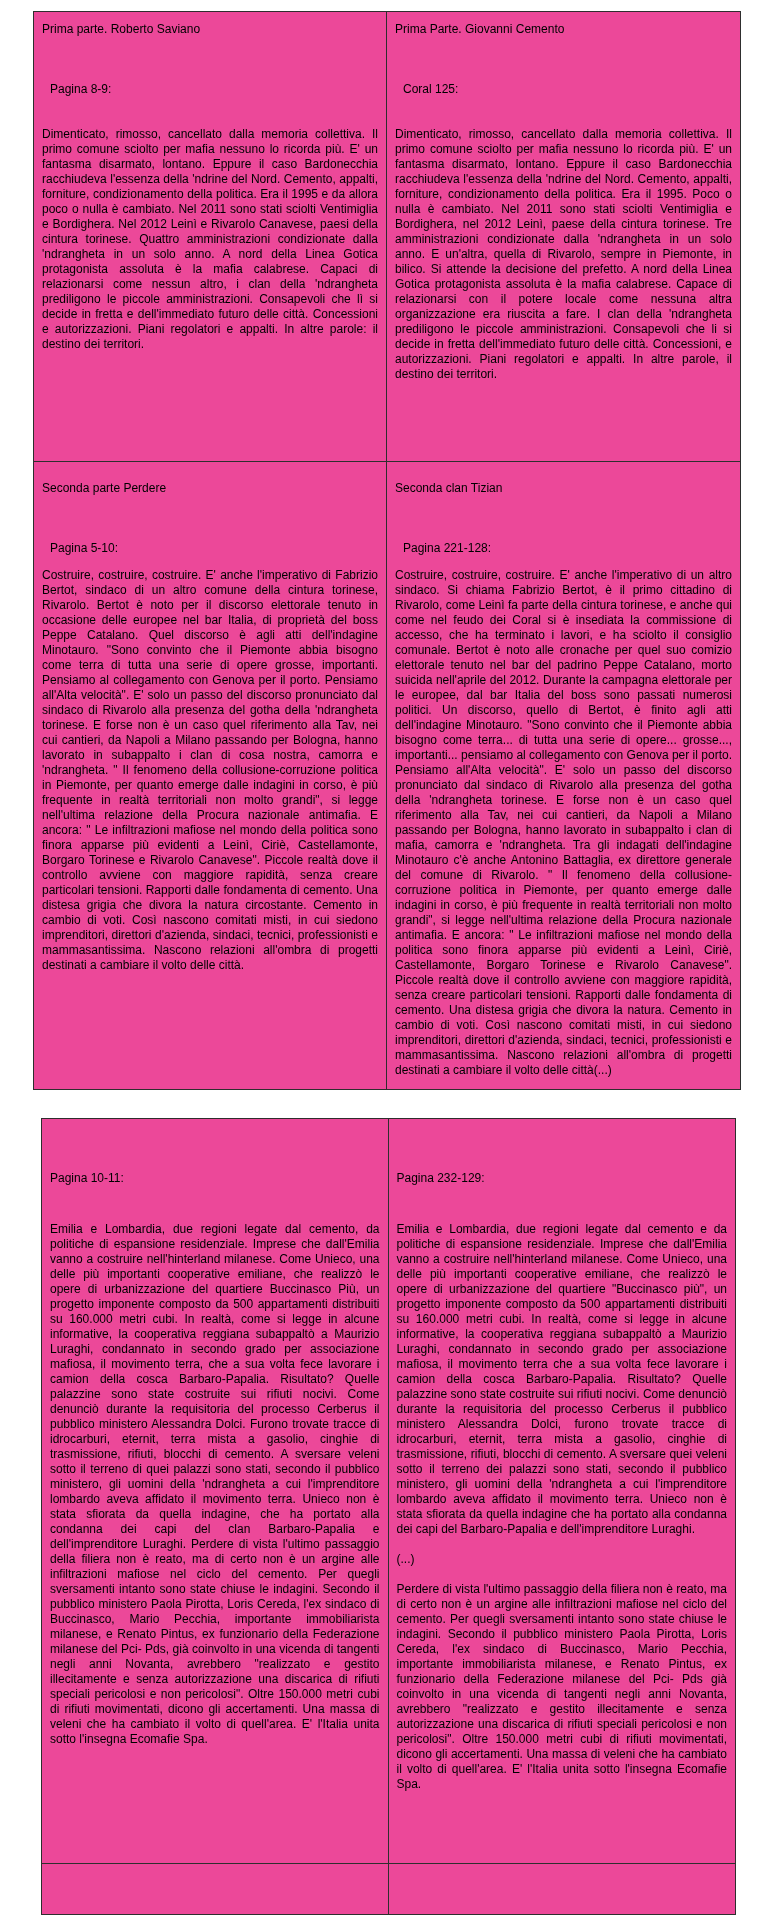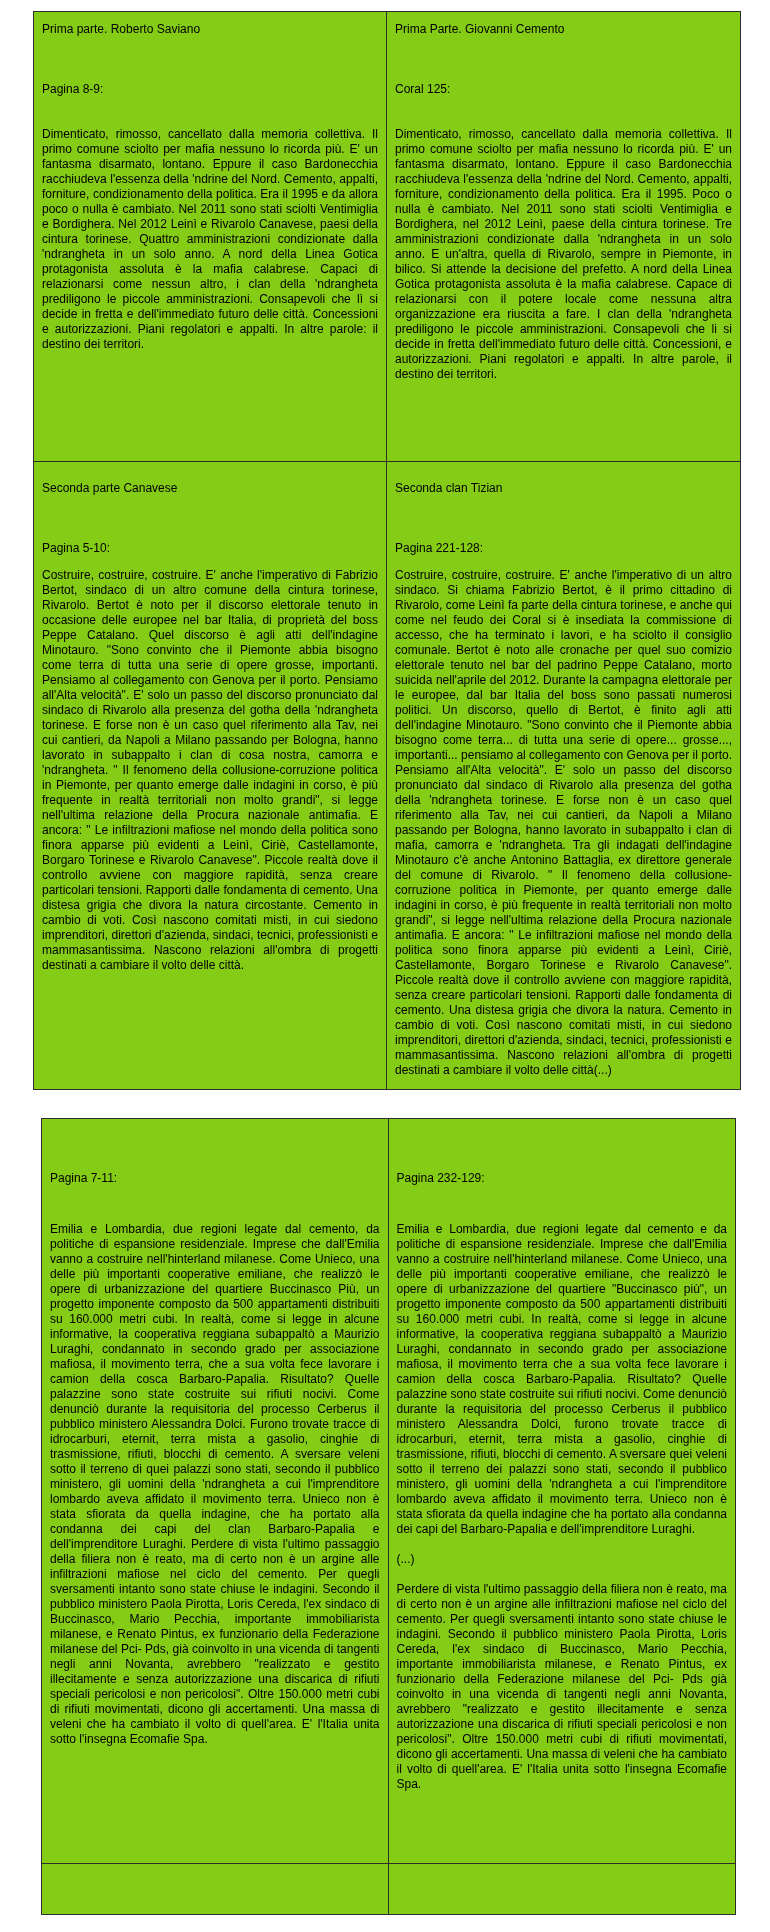--- a/index.html
+++ b/index.html
@@ -11,21 +11,21 @@
     font-family: "Liberation Sans", sans-serif;
     color: #000000;
     -webkit-font-smoothing: antialiased;
   }
   .doc-table {
     position: absolute;
     display: grid;
     grid-template-columns: 1fr 1fr;
     border: 1px solid #2e2e2e;
     box-sizing: border-box;
-    background: #84cc16;
+    background: #ec4899;
   }
   #table1 {
     left: 33px; top: 11px;
     width: 708px; height: 1079px;
     grid-template-rows: 450px 1fr;
   }
   #table2 {
     left: 41px; top: 1118px;
     width: 695px; height: 797px;
     grid-template-rows: 1fr 50px;
@@ -33,21 +33,21 @@
   .cell {
     box-sizing: border-box;
     padding: 10px 8px 8px 8px;
     overflow: hidden;
     font-size: 12px;
     line-height: 15px;
   }
   .cell.col-0 { border-right: 1px solid #2e2e2e; }
   .cell.row-top { border-bottom: 1px solid #2e2e2e; }
   .part-label { margin: 0 0 45px 0; }
-  .page-label { margin: 0 0 30px 0; }
+  .page-label { margin: 0 0 30px 8px; }
   .row-second .part-label { margin-top: 9px; }
   .row-second .page-label { margin-bottom: 12px; }
   #table2 .page-label { margin: 42px 0 36px 0; }
   .body-text {
     text-align: justify;
     white-space: pre-line;
   }
 </style>
 </head>
 <body>
@@ -60,37 +60,37 @@
     <div class="body-text">Dimenticato, rimosso, cancellato dalla memoria collettiva. Il primo comune sciolto per mafia nessuno lo ricorda più. E' un fantasma disarmato, lontano. Eppure il caso Bardonecchia racchiudeva l'essenza della 'ndrine del Nord. Cemento, appalti, forniture, condizionamento della politica. Era il 1995 e da allora poco o nulla è cambiato. Nel 2011 sono stati sciolti Ventimiglia e Bordighera. Nel 2012 Leinì e Rivarolo Canavese, paesi della cintura torinese. Quattro amministrazioni condizionate dalla 'ndrangheta in un solo anno. A nord della Linea Gotica protagonista assoluta è la mafia calabrese. Capaci di relazionarsi come nessun altro, i clan della 'ndrangheta prediligono le piccole amministrazioni. Consapevoli che lì si decide in fretta e dell'immediato futuro delle città. Concessioni e autorizzazioni. Piani regolatori e appalti. In altre parole: il destino dei territori.</div>
   </div>
 
   <div class="cell row-top">
     <div class="part-label">Prima Parte. Giovanni Cemento</div>
     <div class="page-label">Coral 125:</div>
     <div class="body-text">Dimenticato, rimosso, cancellato dalla memoria collettiva. Il primo comune sciolto per mafia nessuno lo ricorda più. E' un fantasma disarmato, lontano. Eppure il caso Bardonecchia racchiudeva l'essenza della 'ndrine del Nord. Cemento, appalti, forniture, condizionamento della politica. Era il 1995. Poco o nulla è cambiato. Nel 2011 sono stati sciolti Ventimiglia e Bordighera, nel 2012 Leinì, paese della cintura torinese. Tre amministrazioni condizionate dalla 'ndrangheta in un solo anno. E un'altra, quella di Rivarolo, sempre in Piemonte, in bilico. Si attende la decisione del prefetto. A nord della Linea Gotica protagonista assoluta è la mafia calabrese. Capace di relazionarsi con il potere locale come nessuna altra organizzazione era riuscita a fare. I clan della 'ndrangheta prediligono le piccole amministrazioni. Consapevoli che li si decide in fretta dell'immediato futuro delle città. Concessioni, e autorizzazioni. Piani regolatori e appalti. In altre parole, il destino dei territori.</div>
   </div>
 
   <div class="cell col-0 row-second">
-    <div class="part-label">Seconda parte Canavese</div>
+    <div class="part-label">Seconda parte Perdere</div>
     <div class="page-label">Pagina 5-10:</div>
     <div class="body-text">Costruire, costruire, costruire. E' anche l'imperativo di Fabrizio Bertot, sindaco di un altro comune della cintura torinese, Rivarolo. Bertot è noto per il discorso elettorale tenuto in occasione delle europee nel bar Italia, di proprietà del boss Peppe Catalano. Quel discorso è agli atti dell'indagine Minotauro. "Sono convinto che il Piemonte abbia bisogno come terra di tutta una serie di opere grosse, importanti. Pensiamo al collegamento con Genova per il porto. Pensiamo all'Alta velocità". E' solo un passo del discorso pronunciato dal sindaco di Rivarolo alla presenza del gotha della 'ndrangheta torinese. E forse non è un caso quel riferimento alla Tav, nei cui cantieri, da Napoli a Milano passando per Bologna, hanno lavorato in subappalto i clan di cosa nostra, camorra e 'ndrangheta. " Il fenomeno della collusione-corruzione politica in Piemonte, per quanto emerge dalle indagini in corso, è più frequente in realtà territoriali non molto grandi", si legge nell'ultima relazione della Procura nazionale antimafia. E ancora: " Le infiltrazioni mafiose nel mondo della politica sono finora apparse più evidenti a Leinì, Ciriè, Castellamonte, Borgaro Torinese e Rivarolo Canavese". Piccole realtà dove il controllo avviene con maggiore rapidità, senza creare particolari tensioni. Rapporti dalle fondamenta di cemento. Una distesa grigia che divora la natura circostante. Cemento in cambio di voti. Così nascono comitati misti, in cui siedono imprenditori, direttori d'azienda, sindaci, tecnici, professionisti e mammasantissima. Nascono relazioni all'ombra di progetti destinati a cambiare il volto delle città.</div>
   </div>
 
   <div class="cell row-second">
     <div class="part-label">Seconda clan Tizian</div>
     <div class="page-label">Pagina 221-128:</div>
     <div class="body-text">Costruire, costruire, costruire. E' anche l'imperativo di un altro sindaco. Si chiama Fabrizio Bertot, è il primo cittadino di Rivarolo, come Leinì fa parte della cintura torinese, e anche qui come nel feudo dei Coral si è insediata la commissione di accesso, che ha terminato i lavori, e ha sciolto il consiglio comunale. Bertot è noto alle cronache per quel suo comizio elettorale tenuto nel bar del padrino Peppe Catalano, morto suicida nell'aprile del 2012. Durante la campagna elettorale per le europee, dal bar Italia del boss sono passati numerosi politici. Un discorso, quello di Bertot, è finito agli atti dell'indagine Minotauro. "Sono convinto che il Piemonte abbia bisogno come terra... di tutta una serie di opere... grosse..., importanti... pensiamo al collegamento con Genova per il porto. Pensiamo all'Alta velocità". E' solo un passo del discorso pronunciato dal sindaco di Rivarolo alla presenza del gotha della 'ndrangheta torinese. E forse non è un caso quel riferimento alla Tav, nei cui cantieri, da Napoli a Milano passando per Bologna, hanno lavorato in subappalto i clan di mafia, camorra e 'ndrangheta. Tra gli indagati dell'indagine Minotauro c'è anche Antonino Battaglia, ex direttore generale del comune di Rivarolo. " Il fenomeno della collusione-corruzione politica in Piemonte, per quanto emerge dalle indagini in corso, è più frequente in realtà territoriali non molto grandi", si legge nell'ultima relazione della Procura nazionale antimafia. E ancora: " Le infiltrazioni mafiose nel mondo della politica sono finora apparse più evidenti a Leinì, Ciriè, Castellamonte, Borgaro Torinese e Rivarolo Canavese". Piccole realtà dove il controllo avviene con maggiore rapidità, senza creare particolari tensioni. Rapporti dalle fondamenta di cemento. Una distesa grigia che divora la natura. Cemento in cambio di voti. Così nascono comitati misti, in cui siedono imprenditori, direttori d'azienda, sindaci, tecnici, professionisti e mammasantissima. Nascono relazioni all'ombra di progetti destinati a cambiare il volto delle città(...)</div>
   </div>
 
 </div>
 
 <div id="table2" class="doc-table">
 
   <div class="cell col-0 row-top">
-    <div class="page-label">Pagina 7-11:</div>
+    <div class="page-label">Pagina 10-11:</div>
     <div class="body-text">Emilia e Lombardia, due regioni legate dal cemento, da politiche di espansione residenziale. Imprese che dall'Emilia vanno a costruire nell'hinterland milanese. Come Unieco, una delle più importanti cooperative emiliane, che realizzò le opere di urbanizzazione del quartiere Buccinasco Più, un progetto imponente composto da 500 appartamenti distribuiti su 160.000 metri cubi. In realtà, come si legge in alcune informative, la cooperativa reggiana subappaltò a Maurizio Luraghi, condannato in secondo grado per associazione mafiosa, il movimento terra, che a sua volta fece lavorare i camion della cosca Barbaro-Papalia. Risultato? Quelle palazzine sono state costruite sui rifiuti nocivi. Come denunciò durante la requisitoria del processo Cerberus il pubblico ministero Alessandra Dolci. Furono trovate tracce di idrocarburi, eternit, terra mista a gasolio, cinghie di trasmissione, rifiuti, blocchi di cemento. A sversare veleni sotto il terreno di quei palazzi sono stati, secondo il pubblico ministero, gli uomini della 'ndrangheta a cui l'imprenditore lombardo aveva affidato il movimento terra. Unieco non è stata sfiorata da quella indagine, che ha portato alla condanna dei capi del clan Barbaro-Papalia e dell'imprenditore Luraghi. Perdere di vista l'ultimo passaggio della filiera non è reato, ma di certo non è un argine alle infiltrazioni mafiose nel ciclo del cemento. Per quegli sversamenti intanto sono state chiuse le indagini. Secondo il pubblico ministero Paola Pirotta, Loris Cereda, l'ex sindaco di Buccinasco, Mario Pecchia, importante immobiliarista milanese, e Renato Pintus, ex funzionario della Federazione milanese del Pci- Pds, già coinvolto in una vicenda di tangenti negli anni Novanta, avrebbero "realizzato e gestito illecitamente e senza autorizzazione una discarica di rifiuti speciali pericolosi e non pericolosi". Oltre 150.000 metri cubi di rifiuti movimentati, dicono gli accertamenti. Una massa di veleni che ha cambiato il volto di quell'area. E' l'Italia unita sotto l'insegna Ecomafie Spa.</div>
   </div>
 
   <div class="cell row-top">
     <div class="page-label">Pagina 232-129:</div>
     <div class="body-text">Emilia e Lombardia, due regioni legate dal cemento e da politiche di espansione residenziale. Imprese che dall'Emilia vanno a costruire nell'hinterland milanese. Come Unieco, una delle più importanti cooperative emiliane, che realizzò le opere di urbanizzazione del quartiere "Buccinasco più", un progetto imponente composto da 500 appartamenti distribuiti su 160.000 metri cubi. In realtà, come si legge in alcune informative, la cooperativa reggiana subappaltò a Maurizio Luraghi, condannato in secondo grado per associazione mafiosa, il movimento terra che a sua volta fece lavorare i camion della cosca Barbaro-Papalia. Risultato? Quelle palazzine sono state costruite sui rifiuti nocivi. Come denunciò durante la requisitoria del processo Cerberus il pubblico ministero Alessandra Dolci, furono trovate tracce di idrocarburi, eternit, terra mista a gasolio, cinghie di trasmissione, rifiuti, blocchi di cemento. A sversare quei veleni sotto il terreno dei palazzi sono stati, secondo il pubblico ministero, gli uomini della 'ndrangheta a cui l'imprenditore lombardo aveva affidato il movimento terra. Unieco non è stata sfiorata da quella indagine che ha portato alla condanna dei capi del Barbaro-Papalia e dell'imprenditore Luraghi.
 
 (...)
 
 Perdere di vista l'ultimo passaggio della filiera non è reato, ma di certo non è un argine alle infiltrazioni mafiose nel ciclo del cemento. Per quegli sversamenti intanto sono state chiuse le indagini. Secondo il pubblico ministero Paola Pirotta, Loris Cereda, l'ex sindaco di Buccinasco, Mario Pecchia, importante immobiliarista milanese, e Renato Pintus, ex funzionario della Federazione milanese del Pci- Pds già coinvolto in una vicenda di tangenti negli anni Novanta, avrebbero "realizzato e gestito illecitamente e senza autorizzazione una discarica di rifiuti speciali pericolosi e non pericolosi". Oltre 150.000 metri cubi di rifiuti movimentati, dicono gli accertamenti. Una massa di veleni che ha cambiato il volto di quell'area. E' l'Italia unita sotto l'insegna Ecomafie Spa.</div>

